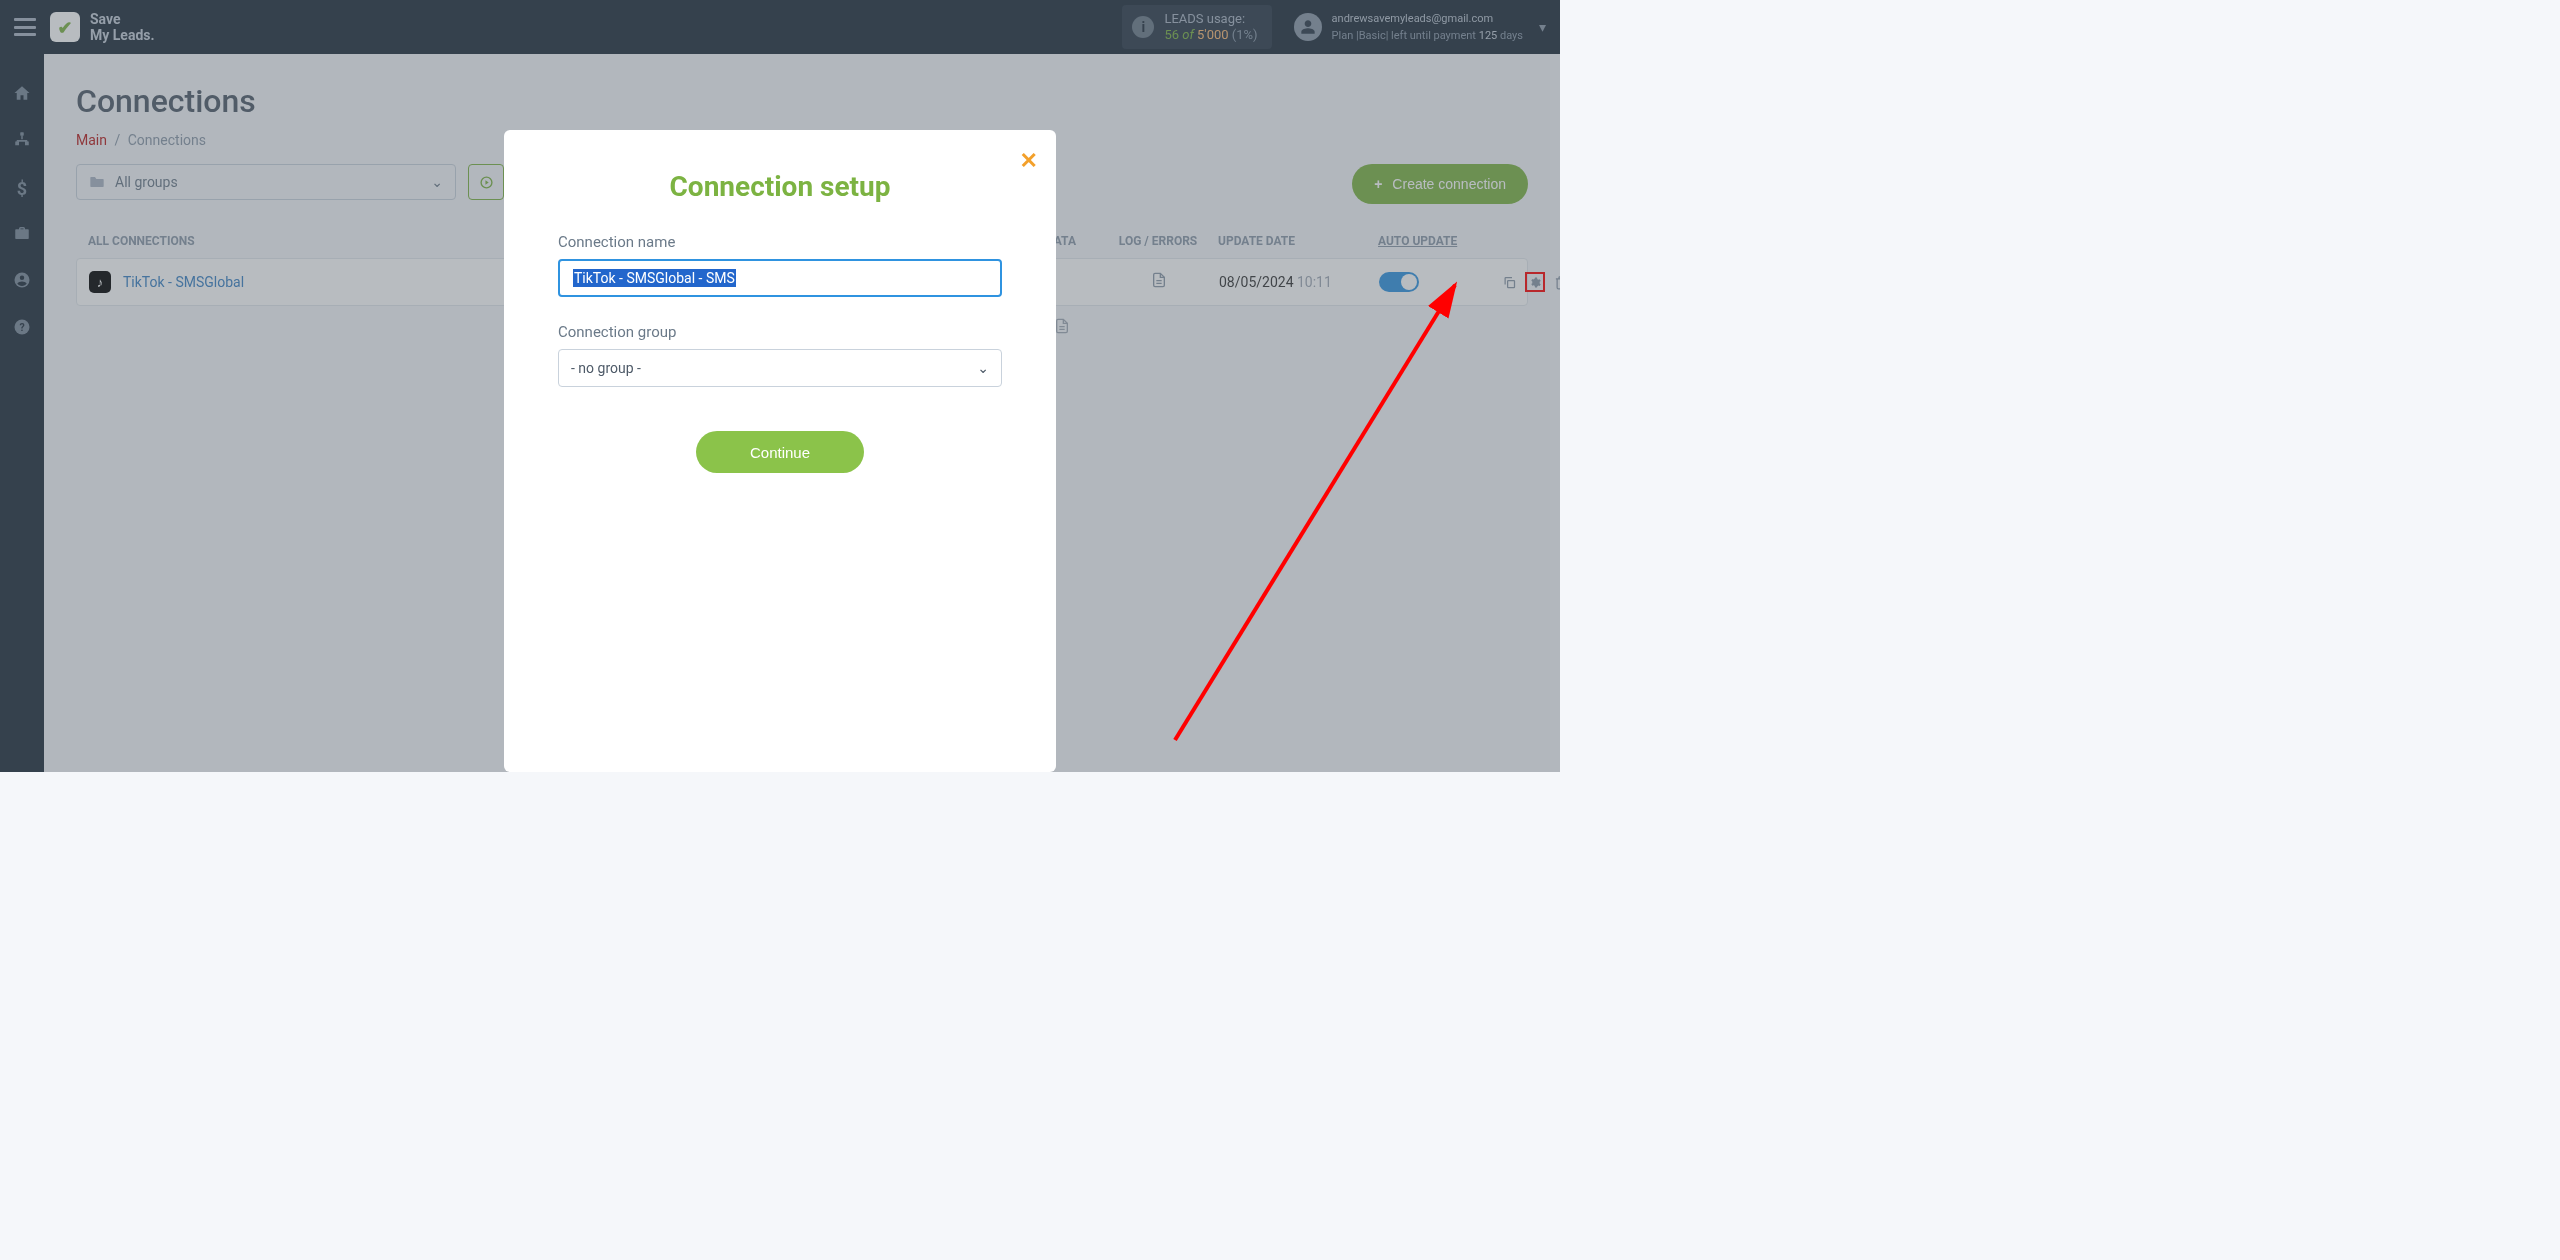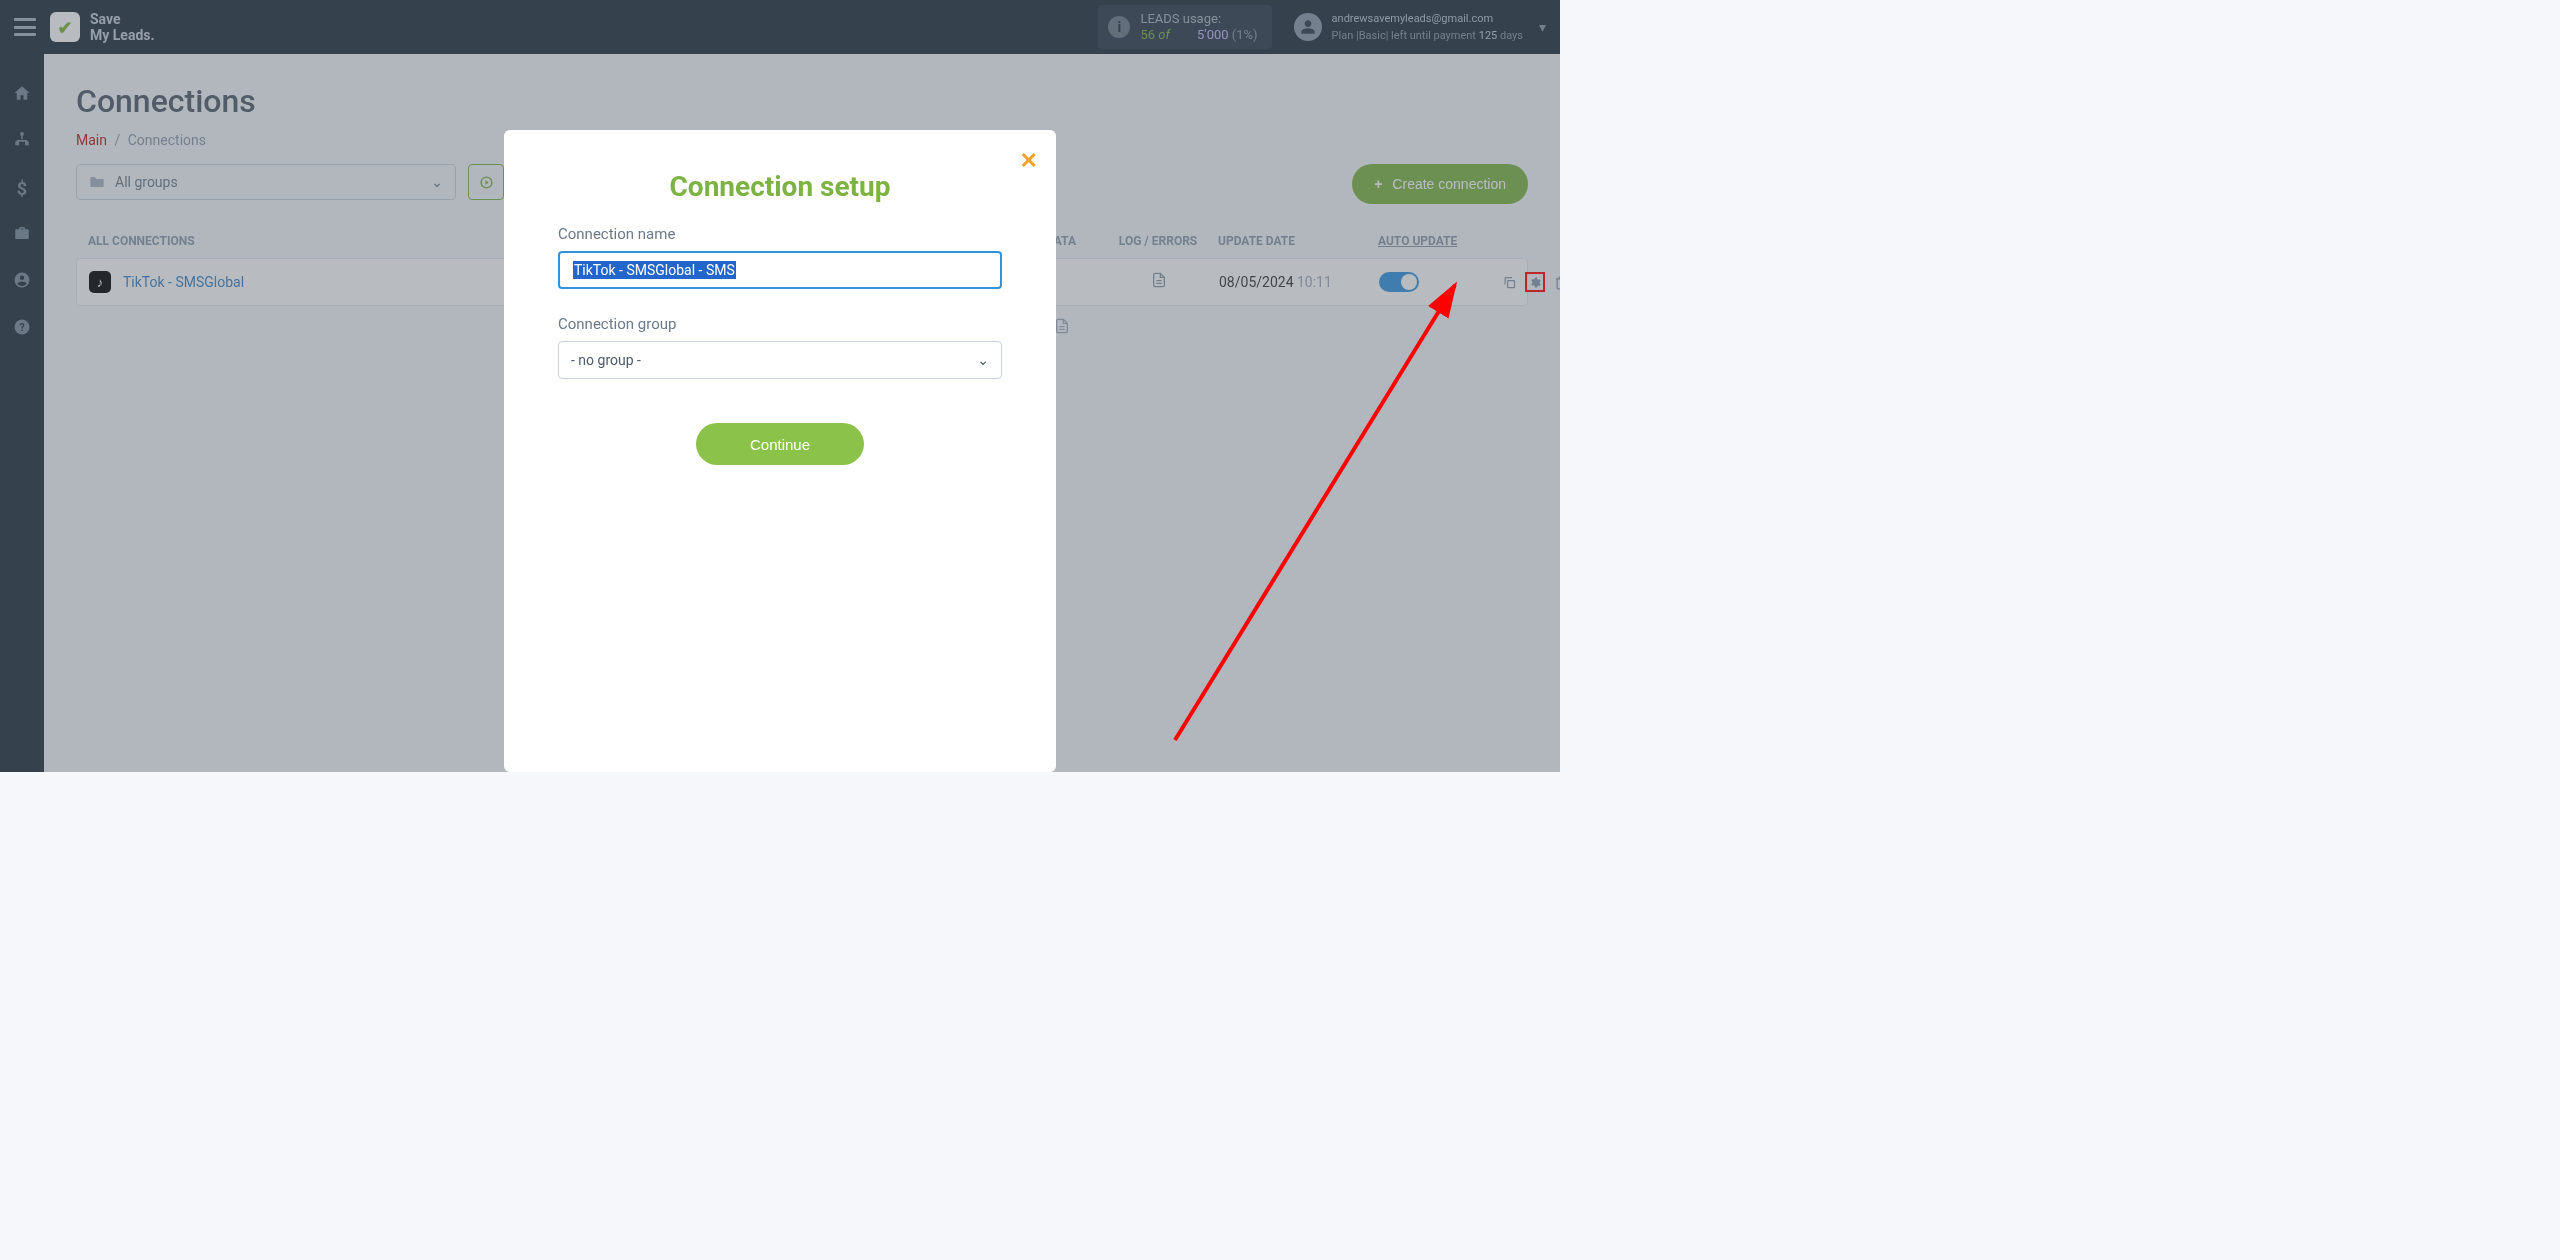--- a/index.html
+++ b/index.html
@@ -52,21 +52,21 @@
       color: #a9b4c3; font-size: 13px;
     }
     .info-circle {
       width: 22px; height: 22px; border-radius: 50%; background: #6b7a89;
       color: #1e2c3a; font-weight: bold; display:flex; align-items:center; justify-content:center;
       font-size: 14px;
     }
     .leads-text-lines { line-height: 16px; }
     .leads-numbers .cur { color: #7cb342; }
     .leads-numbers .of { font-style: italic; color: #7cb342; }
-    .leads-numbers .tot { color: #c4b5fd; margin-left: 24px; }
+    .leads-numbers .tot { color: #fdba74; }
     .leads-numbers .pct { color: #8a98a8; }
     .user-block { display: flex; align-items: center; gap: 10px; color: #b8c2ce; }
     .avatar { width: 28px; height: 28px; background: #8a98a8; border-radius: 50%; display:flex; align-items:center; justify-content:center; }
     .avatar svg { fill: #2b3a49; }
     .user-lines { font-size: 11px; line-height: 17px; }
     .user-lines .plan-line { color: #8a98a8; }
     .user-lines .plan-line .bold { color: #c3ccd7; font-weight: 400; }
     .expand { color: #8a98a8; font-size: 14px; margin-left: 6px; }
 
     
@@ -200,21 +200,21 @@
       color: #f3a02a;
       font-size: 22px;
       font-weight: bold;
       cursor: pointer;
     }
     .modal-title {
       color: #7cb342;
       font-size: 28px;
       font-weight: 700;
       text-align: center;
-      margin-bottom: 22px;
+      margin-bottom: 30px;
       margin-top: 12px;
     }
     .form-label { font-size: 15px; color: #6b7a89; margin-bottom: 8px; }
     .conn-name-input {
       width: 100%;
       height: 38px;
       border: 2px solid #2f93e0;
       border-radius: 4px;
       padding: 0 13px;
       font-size: 14px;

